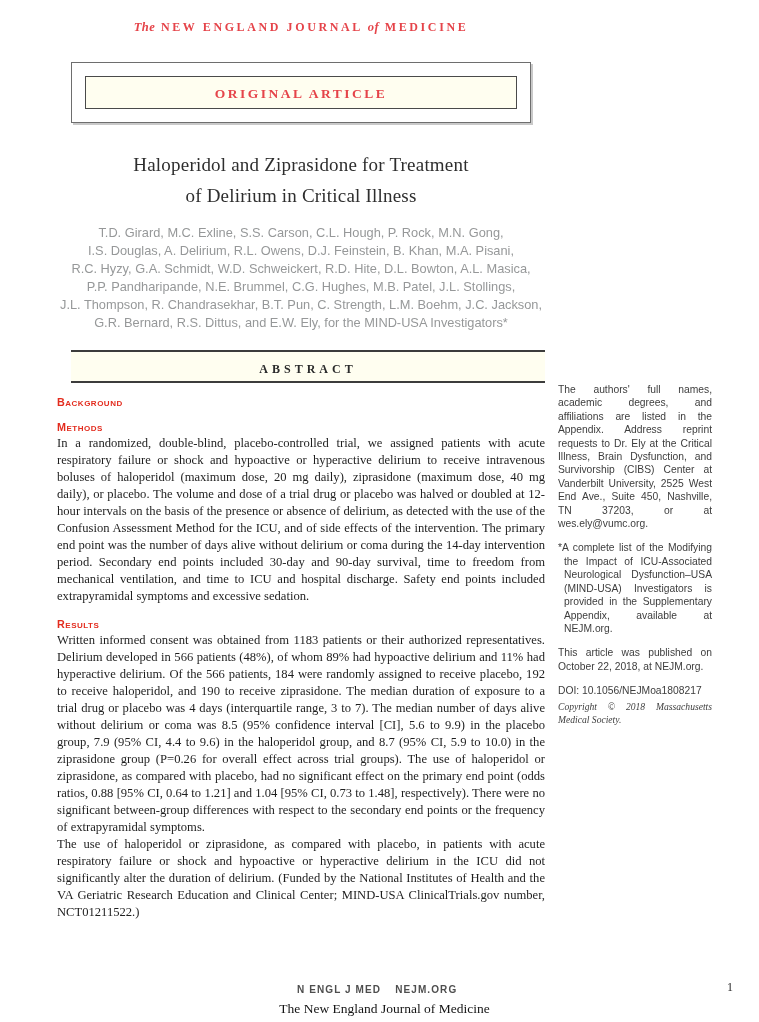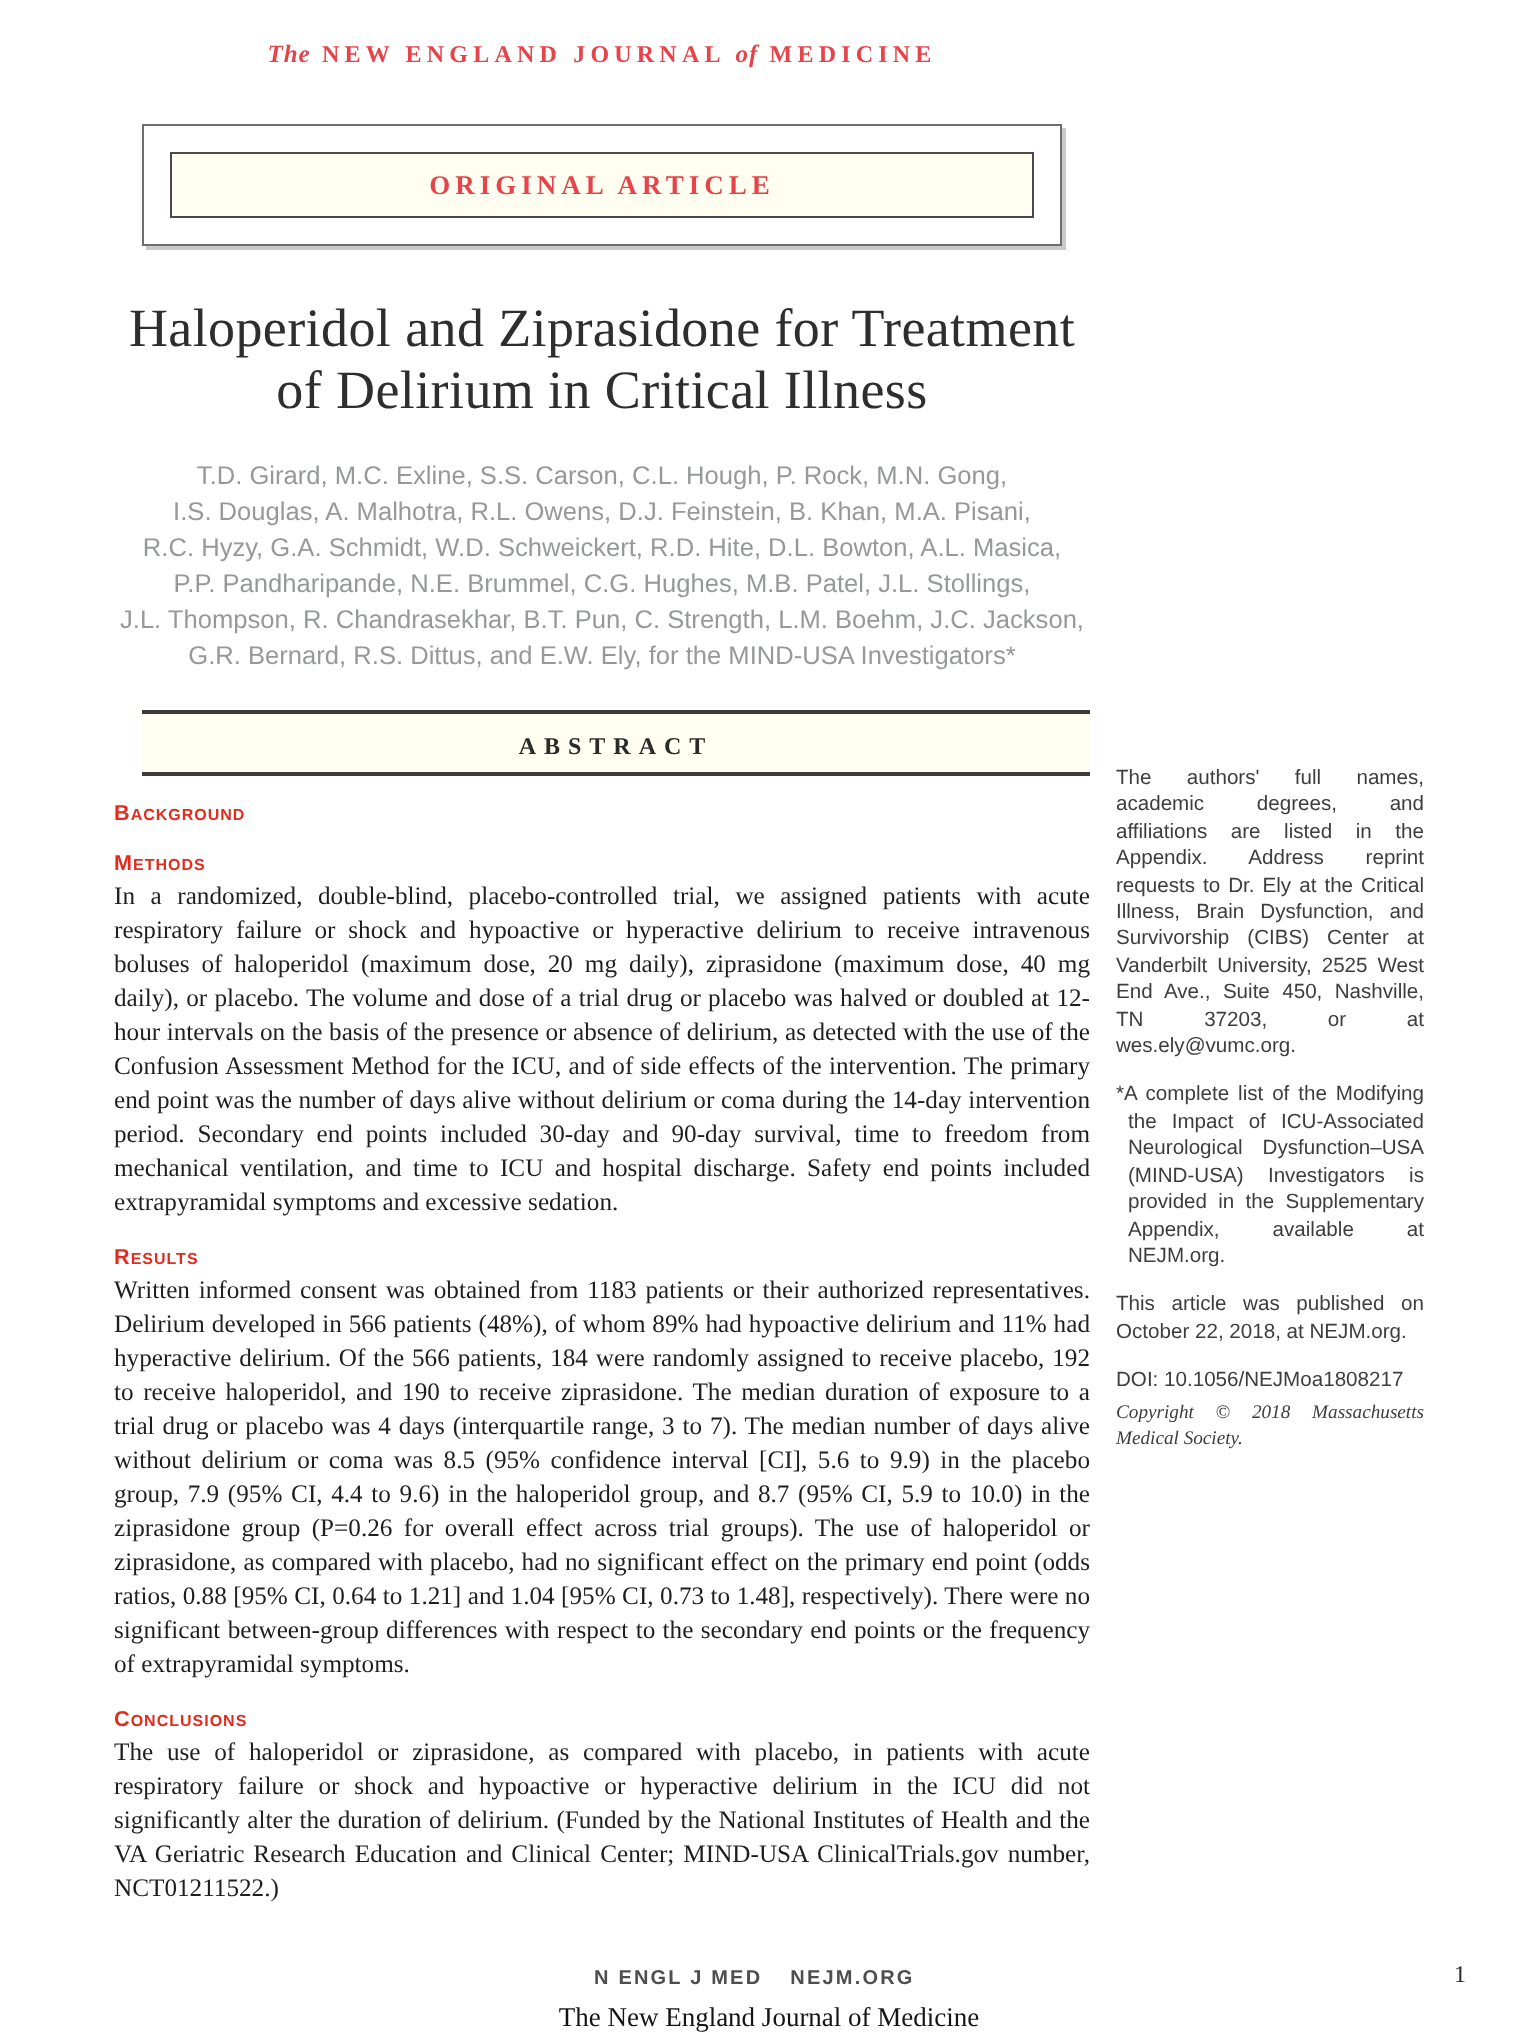--- a/index.html
+++ b/index.html
@@ -13,21 +13,21 @@
             font-weight:700;letter-spacing:2.6px;white-space:nowrap;}
   .masthead .it{font-style:italic;font-weight:600;letter-spacing:0.5px;text-transform:none;font-size:12.5px;}
 
   
   .oa-outer{margin:27px 0 0 14px;width:460px;border:1px solid #6e6e6e;padding:13px;
             box-shadow:2px 2px 0 #c9c9c9;box-sizing:border-box;background:#ffffff;}
   .oa-inner{border:1.5px solid #4a4a4a;background:#fffef0;text-align:center;padding:7px 0 6px;}
   .oa-label{color:#e5444a;font-size:13.5px;font-weight:700;letter-spacing:2.5px;}
 
   
-  .title{margin-top:26px;text-align:center;font-size:27px;line-height:31px;color:#2e2e2e;
+  .title{margin-top:26px;text-align:center;font-size:19px;line-height:31px;color:#2e2e2e;
          font-weight:400;letter-spacing:0.2px;}
   .authors{margin-top:13px;text-align:center;font-family:"Liberation Sans",sans-serif;
            font-size:12.8px;line-height:18px;color:#969899;}
 
   
   .abs-bar{margin:18px 0 0 14px;width:474px;box-sizing:border-box;background:#fffef0;
            border-top:2px solid #3c3c3c;border-bottom:2px solid #3c3c3c;
            text-align:center;padding:7px 0 4px;}
   .abs-label{color:#2b2b2b;font-size:12px;font-weight:700;letter-spacing:4px;}
 
@@ -75,41 +75,40 @@
     <div class="oa-outer">
       <div class="oa-inner">
         <span class="oa-label">ORIGINAL ARTICLE</span>
       </div>
     </div>
 
     <h1 class="title"><span>Haloperidol and Ziprasidone for Treatment</span><br><span>of Delirium in Critical Illness</span></h1>
 
     <div class="authors">
       <div>T.D. Girard, M.C. Exline, S.S. Carson, C.L. Hough, P. Rock, M.N. Gong,</div>
-      <div>I.S. Douglas, A. Malhotra, R.L. Owens, D.J. Feinstein, B. Khan, M.A. Pisani,</div>
+      <div>I.S. Douglas, A. Delirium, R.L. Owens, D.J. Feinstein, B. Khan, M.A. Pisani,</div>
       <div>R.C. Hyzy, G.A. Schmidt, W.D. Schweickert, R.D. Hite, D.L. Bowton, A.L. Masica,</div>
       <div>P.P. Pandharipande, N.E. Brummel, C.G. Hughes, M.B. Patel, J.L. Stollings,</div>
       <div>J.L. Thompson, R. Chandrasekhar, B.T. Pun, C. Strength, L.M. Boehm, J.C. Jackson,</div>
       <div>G.R. Bernard, R.S. Dittus, and E.W. Ely, for the MIND-USA Investigators*</div>
     </div>
 
     <div class="abs-bar">
       <span class="abs-label">ABSTRACT</span>
     </div>
 
     <div class="sections">
       <div class="sec-head">Background</div>
 
       <div class="sec-head">Methods</div>
       <p class="sec-body">In a randomized, double-blind, placebo-controlled trial, we assigned patients with acute respiratory failure or shock and hypoactive or hyperactive delirium to receive intravenous boluses of haloperidol (maximum dose, 20 mg daily), ziprasidone (maximum dose, 40 mg daily), or placebo. The volume and dose of a trial drug or placebo was halved or doubled at 12-hour intervals on the basis of the presence or absence of delirium, as detected with the use of the Confusion Assessment Method for the ICU, and of side effects of the intervention. The primary end point was the number of days alive without delirium or coma during the 14-day intervention period. Secondary end points included 30-day and 90-day survival, time to freedom from mechanical ventilation, and time to ICU and hospital discharge. Safety end points included extrapyramidal symptoms and excessive sedation.</p>
 
       <div class="sec-head">Results</div>
       <p class="sec-body">Written informed consent was obtained from 1183 patients or their authorized representatives. Delirium developed in 566 patients (48%), of whom 89% had hypoactive delirium and 11% had hyperactive delirium. Of the 566 patients, 184 were randomly assigned to receive placebo, 192 to receive haloperidol, and 190 to receive ziprasidone. The median duration of exposure to a trial drug or placebo was 4 days (interquartile range, 3 to 7). The median number of days alive without delirium or coma was 8.5 (95% confidence interval [CI], 5.6 to 9.9) in the placebo group, 7.9 (95% CI, 4.4 to 9.6) in the haloperidol group, and 8.7 (95% CI, 5.9 to 10.0) in the ziprasidone group (P=0.26 for overall effect across trial groups). The use of haloperidol or ziprasidone, as compared with placebo, had no significant effect on the primary end point (odds ratios, 0.88 [95% CI, 0.64 to 1.21] and 1.04 [95% CI, 0.73 to 1.48], respectively). There were no significant between-group differences with respect to the secondary end points or the frequency of extrapyramidal symptoms.</p>
 
-      <div class="sec-head">Conclusions</div>
       <p class="sec-body">The use of haloperidol or ziprasidone, as compared with placebo, in patients with acute respiratory failure or shock and hypoactive or hyperactive delirium in the ICU did not significantly alter the duration of delirium. (Funded by the National Institutes of Health and the VA Geriatric Research Education and Clinical Center; MIND-USA ClinicalTrials.gov number, NCT01211522.)</p>
     </div>
 
   </div>
 
   <div class="sidebar">
     <p>The authors' full names, academic degrees, and affiliations are listed in the Appendix. Address reprint requests to Dr. Ely at the Critical Illness, Brain Dysfunction, and Survivorship (CIBS) Center at Vanderbilt University, 2525 West End Ave., Suite 450, Nashville, TN 37203, or at wes.ely@vumc.org.</p>
     <p class="hang">*A complete list of the Modifying the Impact of ICU-Associated Neurological Dysfunction–USA (MIND-USA) Investigators is provided in the Supplementary Appendix, available at NEJM.org.</p>
     <p>This article was published on October 22, 2018, at NEJM.org.</p>
     <p class="doi">DOI: 10.1056/NEJMoa1808217</p>

